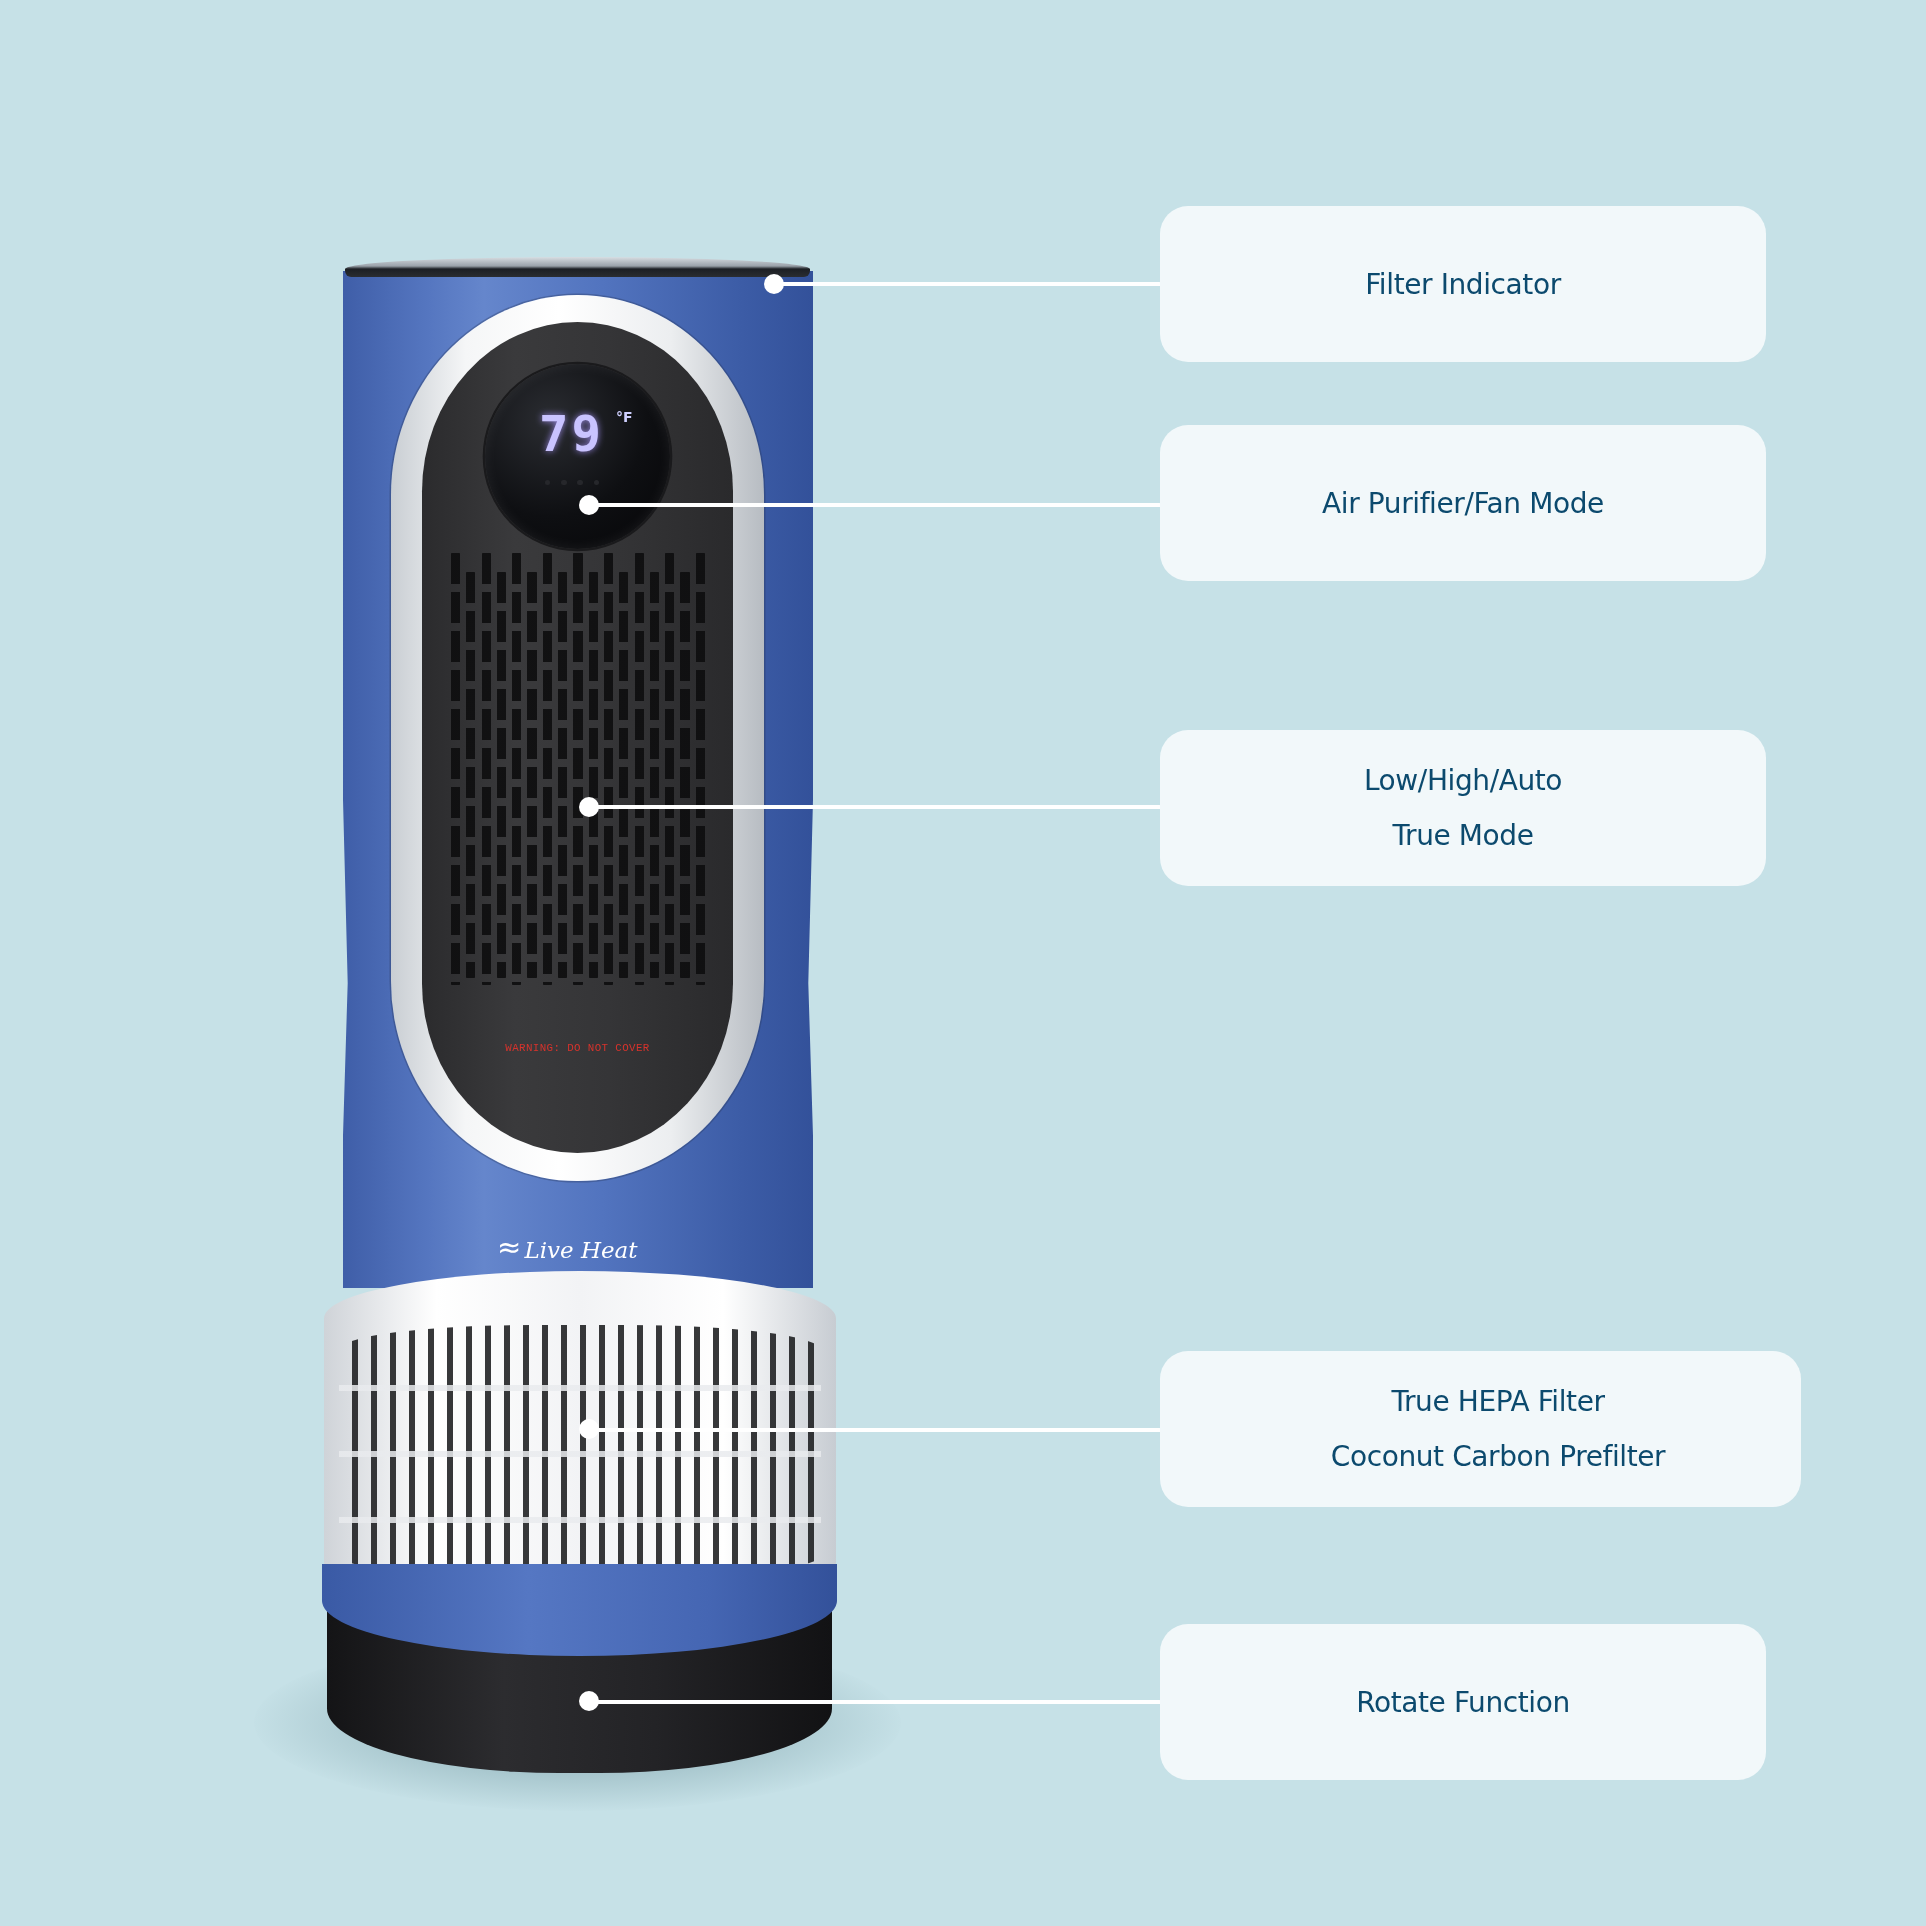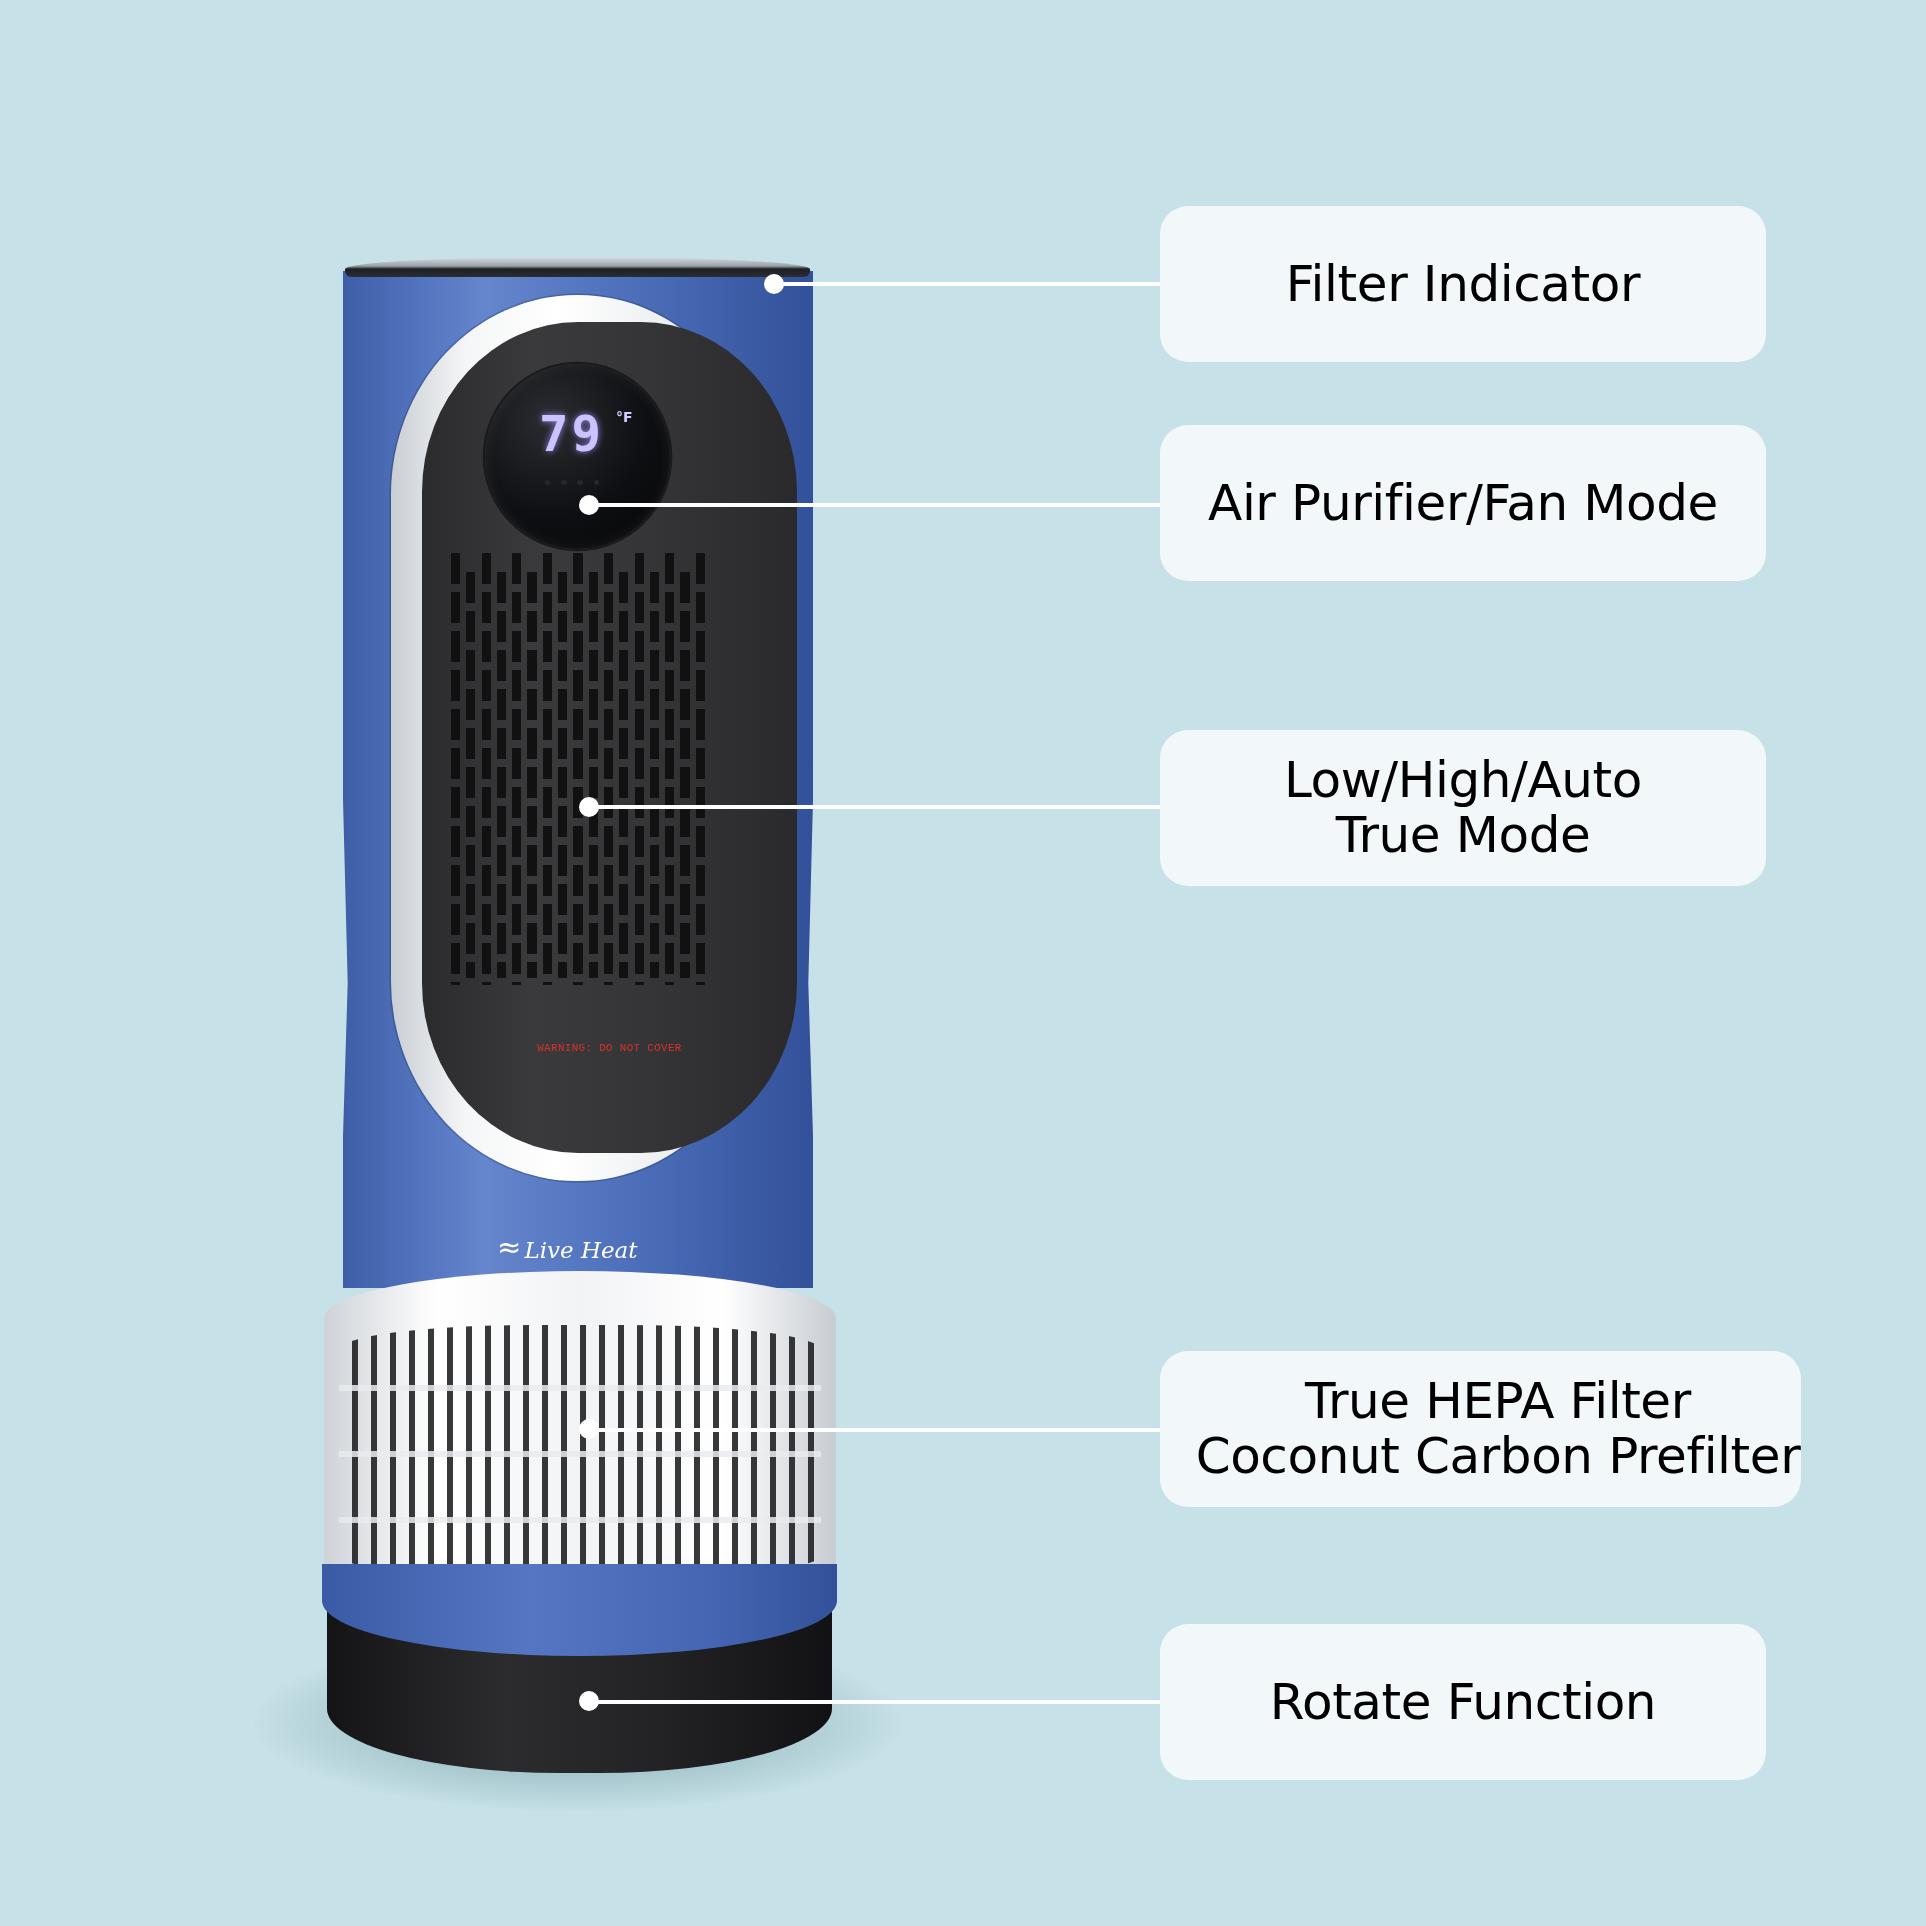--- a/index.html
+++ b/index.html
@@ -29,21 +29,21 @@
       background: linear-gradient(90deg, #3f5ea8 0%, #5576c0 18%, #6586cc 30%, #5274bf 55%, #3c5ca6 85%, #33519a 100%);
       clip-path: polygon(0 0, 100% 0, 100% 52%, 99% 70%, 100% 85%, 100% 100%, 0 100%, 0 85%, 1% 70%, 0 52%);
     }
     .window-ring {
       position: absolute; left: 391px; top: 295px; width: 373px; height: 886px;
       border-radius: 186px / 200px;
       background: linear-gradient(90deg, #c9ced3 0%, #f5f6f7 20%, #ffffff 45%, #eceef0 75%, #b7bcc2 100%);
       box-shadow: 0 0 0 1.5px rgba(40,55,90,0.35);
     }
     .window-panel {
-      position: absolute; left: 422px; top: 322px; width: 375px; height: 831px;
+      position: absolute; left: 422px; top: 322px; width: 311px; height: 831px;
       border-radius: 156px / 170px;
       background: linear-gradient(90deg, #2b2b2d 0%, #3a3a3c 30%, #353537 60%, #2a2a2c 100%);
       overflow: hidden;
     }
     .display {
       position: absolute; left: 63px; top: 42px; width: 185px; height: 185px;
       border-radius: 50%;
       background: radial-gradient(circle at 35% 30%, #2a2c31 0%, #0e0f12 55%, #050507 100%);
       box-shadow: 0 0 0 2.3px #1a1a1c, inset 0 0 14px rgba(255,255,255,0.08);
     }
@@ -129,23 +129,23 @@
       border-radius: 50%; background: #ffffff;
     }
     .label-box {
       position: absolute; left: 1160px; width: 606px; height: 156px;
       border-radius: 28px;
       background: #f2f8fa;
       display: flex; align-items: center; justify-content: center;
       text-align: center;
     }
     .label-text {
-      color: #000000;
+      color: #0c4a6e;
       font-family: "DejaVu Sans", sans-serif;
-      font-size: 50px; line-height: 55px;
+      font-size: 28px; line-height: 55px;
       white-space: pre-line;
       letter-spacing: -0.4px;
     }
   </style>
 </head>
 <body>
 
 <div class="stage">
 
   <div class="device">

